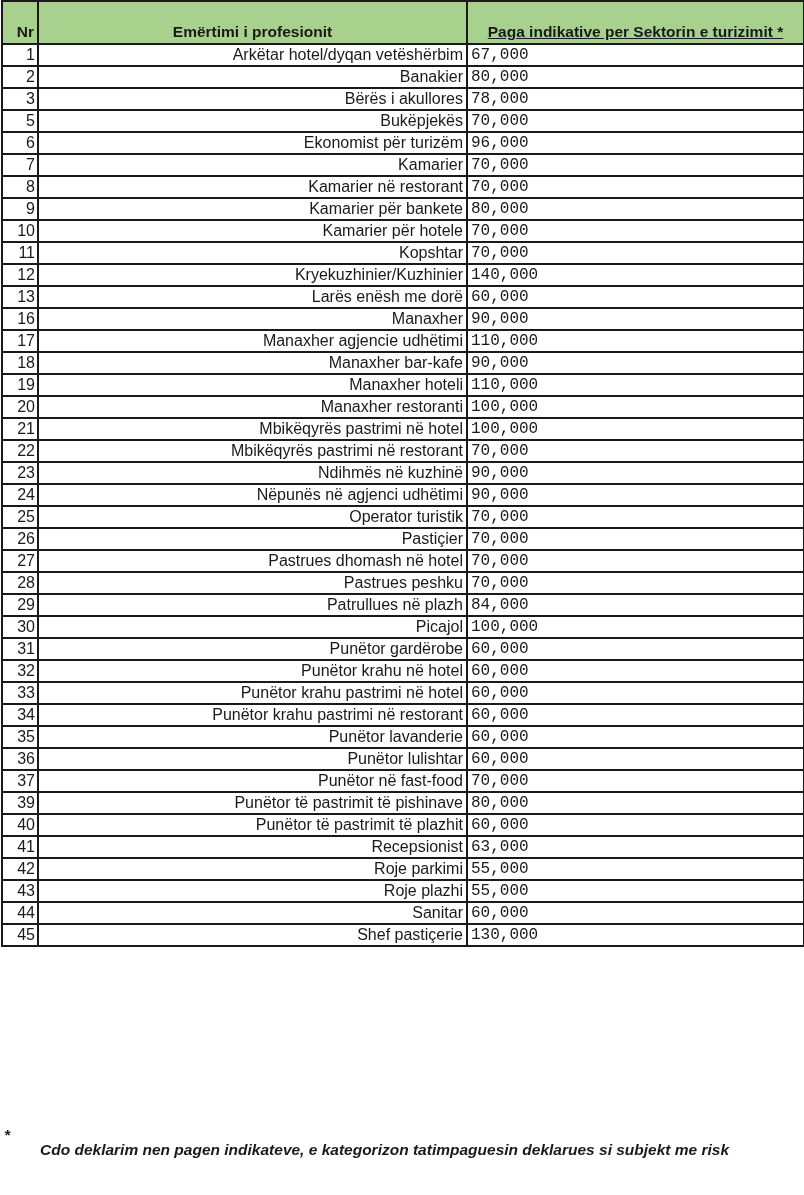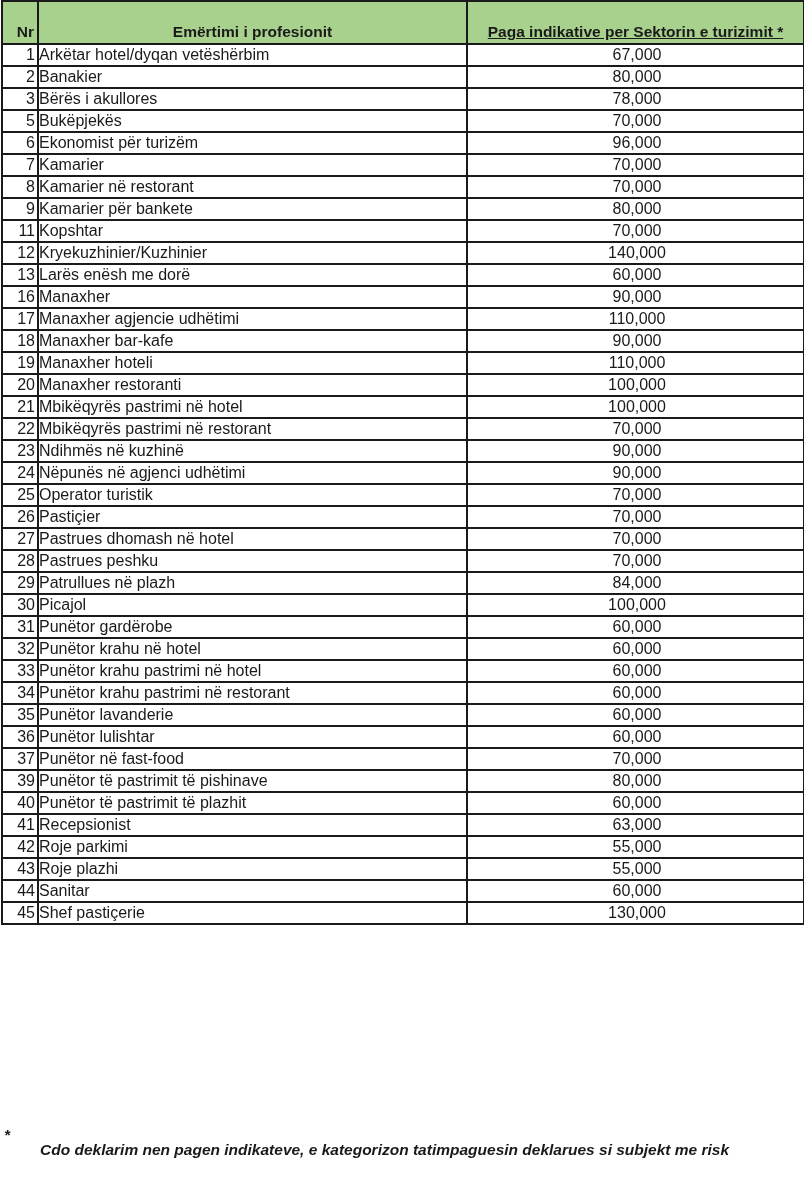--- a/index.html
+++ b/index.html
@@ -40,22 +40,22 @@
       font-size: 15.5px;
     }
     table.wage-table thead th.col-nr { text-align: right; }
     table.wage-table thead th.col-name { text-align: center; margin-top: 27px; }
     table.wage-table thead th.col-wage { text-align: center; text-decoration: underline; }
     table.wage-table tbody td {
       height: 20px;
       line-height: 20px;
     }
     table.wage-table td.col-nr { text-align: right; padding-right: 2px; }
-    table.wage-table td.col-name { text-align: left; padding-left: 0; }
-    table.wage-table td.col-wage { text-align: center; padding-right: 0; }
+    table.wage-table td.col-name { text-align: right; padding-left: 16px; }
+    table.wage-table td.col-wage { text-align: left; padding-right: 0; font-family: Liberation Mono, monospace; }
     col.c-nr { width: 36px; }
     col.c-name { width: 429px; }
     col.c-wage { width: 337px; }
 
     .footnote {
       position: absolute;
       left: 0;
       top: 1126px;
       width: 804px;
       font-size: 15.5px;
@@ -126,20 +126,25 @@
         <td class="col-nr">8</td>
         <td class="col-name">Kamarier në restorant</td>
         <td class="col-wage">70,000</td>
       </tr>
       <tr>
         <td class="col-nr">9</td>
         <td class="col-name">Kamarier për bankete</td>
         <td class="col-wage">80,000</td>
       </tr>
       <tr>
+        <td class="col-nr">10</td>
+        <td class="col-name">Kamarier për hotele</td>
+        <td class="col-wage">70,000</td>
+      </tr>
+      <tr>
         <td class="col-nr">11</td>
         <td class="col-name">Kopshtar</td>
         <td class="col-wage">70,000</td>
       </tr>
       <tr>
         <td class="col-nr">12</td>
         <td class="col-name">Kryekuzhinier/Kuzhinier</td>
         <td class="col-wage">140,000</td>
       </tr>
       <tr>

